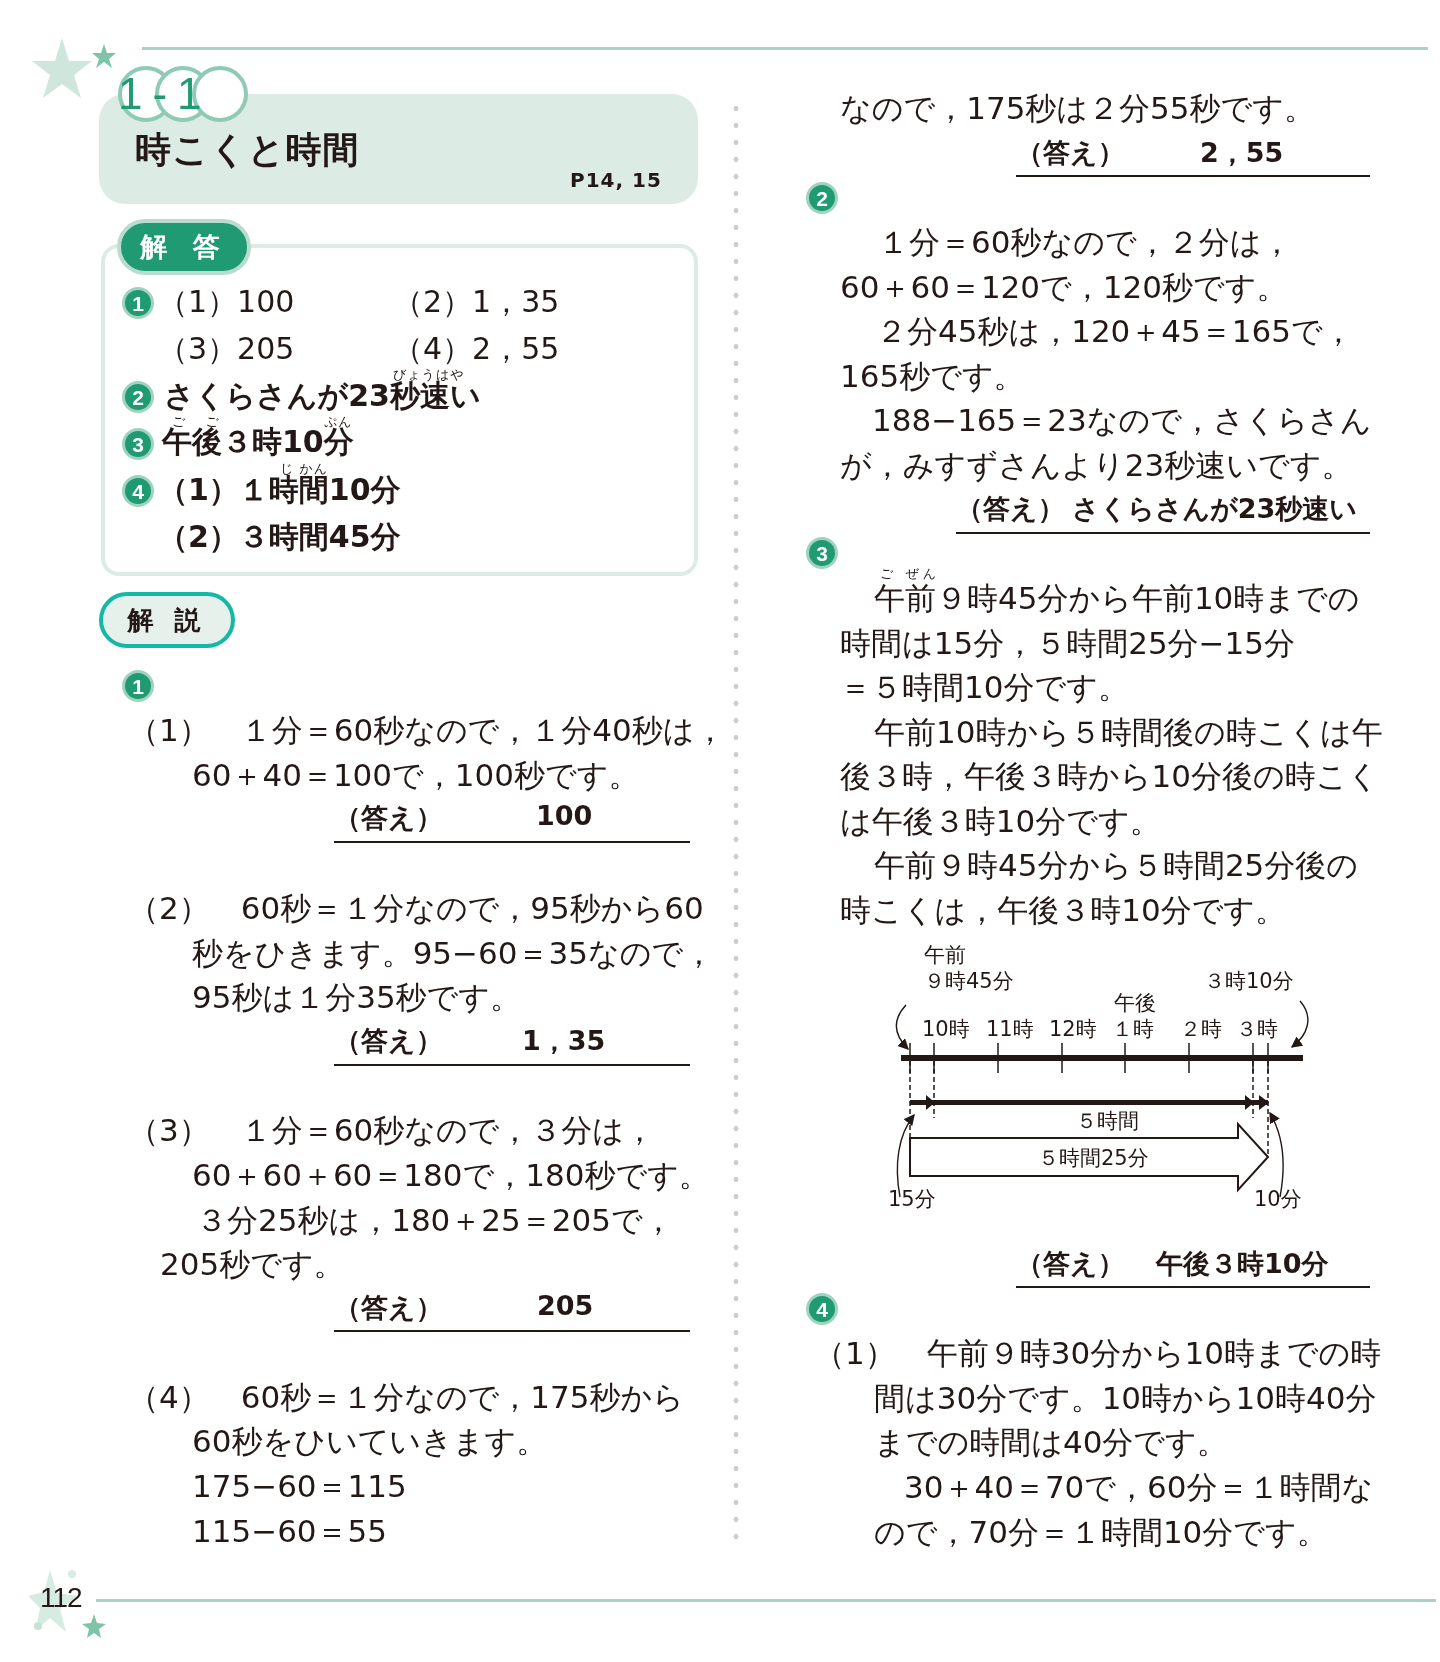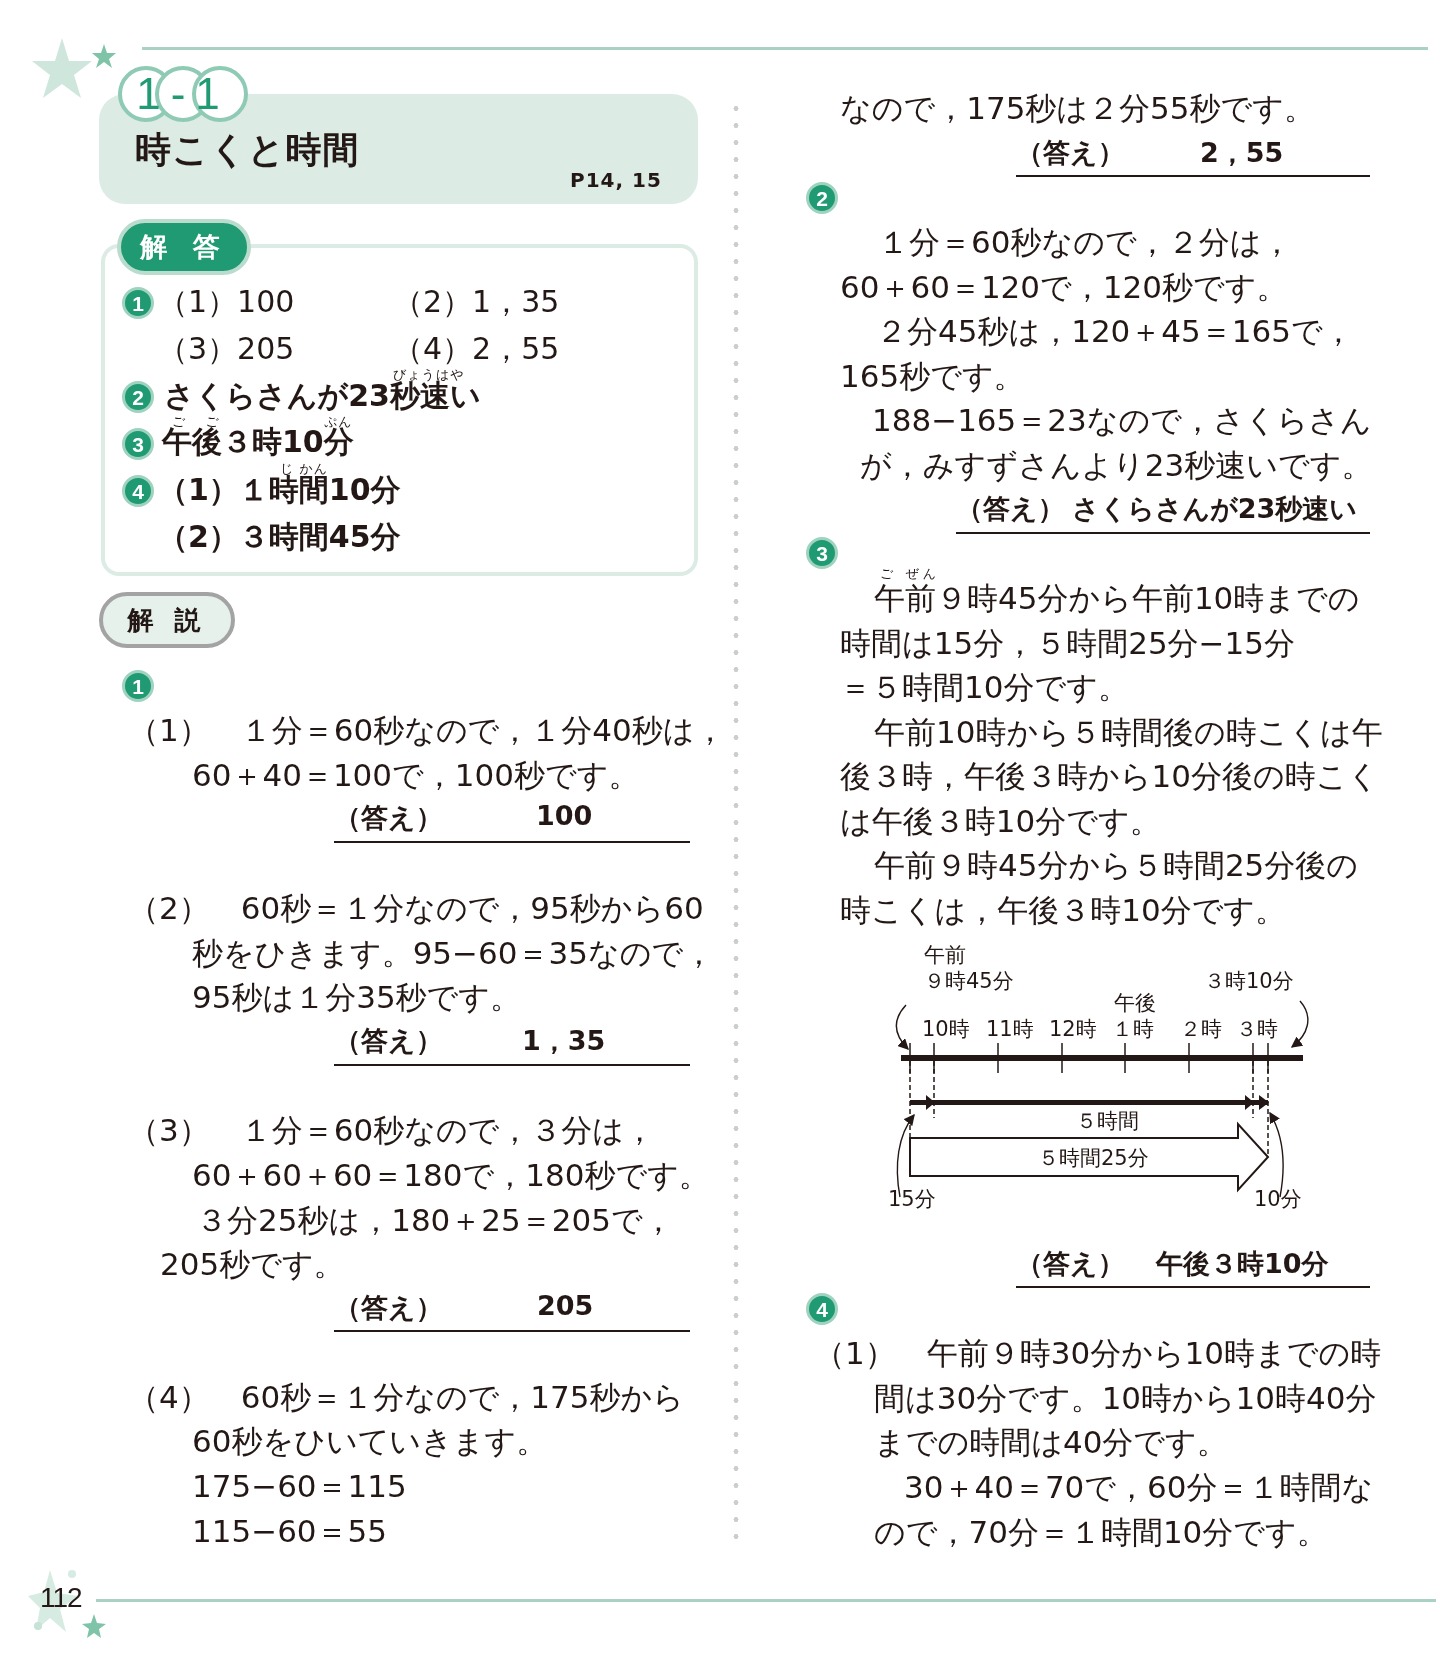--- a/index.html
+++ b/index.html
@@ -13,32 +13,32 @@
     background-image: radial-gradient(circle, #c9cfcc 2.4px, transparent 2.6px);
     background-size:6px 17px; background-repeat:repeat-y; }
 
   
   .title-box { left:99px; top:94px; width:599px; height:110px; background:#dcece5;
     border-radius:26px; }
   .unit-badge { left:118px; top:66px; width:130px; height:56px; }
   .unit-badge .c { position:absolute; top:0; width:56px; height:56px; border-radius:50%;
     background:#fff; border:4px solid #8ecab4; box-sizing:border-box; }
   .unit-badge .txt { position:absolute; left:0; top:0; width:130px; height:56px; line-height:56px;
-    text-align:center; font-size:44px; color:#1f9a72; letter-spacing:10px; font-family:"Liberation Sans",sans-serif; }
+    text-align:left; font-size:44px; color:#1f9a72; letter-spacing:10px; font-family:"Liberation Sans",sans-serif; }
   .title { left:135px; top:126px; font-size:36px; font-weight:bold; letter-spacing:1px; }
   .pages { left:570px; top:168px; font-size:20px; font-weight:bold; letter-spacing:1px; }
 
   
   .ans-box { left:101px; top:244px; width:597px; height:332px; border:4px solid #dcece5;
     border-radius:18px; box-sizing:border-box; background:#fff; }
   .ans-tag { left:117px; top:219px; width:134px; height:56px; border-radius:28px;
     background:#1f9a72; border:4px solid #b9dccf; box-sizing:border-box; color:#fff;
     font-size:27px; font-weight:bold; text-align:center; line-height:48px; letter-spacing:8px; }
   .exp-tag { left:99px; top:592px; width:136px; height:56px; border-radius:28px;
-    background:#e6f1ec; border:4px solid #a3a3a3; box-sizing:border-box;
+    background:#e6f1ec; border:4px solid #14b8a6; box-sizing:border-box;
     font-size:26px; font-weight:bold; text-align:center; line-height:48px; letter-spacing:6px; }
 
   .num { position:absolute; width:32px; height:32px; border-radius:50%; background:#1f9a72;
     border:3px solid #9fd3bf; box-sizing:border-box; color:#fff; font-size:21px; font-weight:bold;
     text-align:center; line-height:27px; font-family:"Liberation Sans",sans-serif; }
 
   .ans-line { position:absolute; font-size:30px; line-height:36px; white-space:nowrap; }
   .bold { font-weight:bold; }
   .ruby { position:absolute; font-size:13px; font-weight:normal; white-space:nowrap; letter-spacing:1px; }
 
@@ -133,21 +133,21 @@
 <div class="ansrow" style="left:1016px;top:135px">（答え）</div>
 <div class="ansrow" style="left:1200px;top:135px">2，55</div>
 <div class="uline" style="left:1016px;top:175px;width:354px"></div>
 
 <div class="num" style="left:806px;top:182px">2</div>
 <div class="t" style="left:878px;top:224px">１分＝60秒なので，２分は，</div>
 <div class="t" style="left:840px;top:269px">60＋60＝120で，120秒です。</div>
 <div class="t" style="left:876px;top:313px">２分45秒は，120＋45＝165で，</div>
 <div class="t" style="left:840px;top:358px">165秒です。</div>
 <div class="t" style="left:872px;top:402px">188−165＝23なので，さくらさん</div>
-<div class="t" style="left:860px;top:447px">が，みすずさんより23秒速いです。</div>
+<div class="t" style="left:840px;top:447px">が，みすずさんより23秒速いです。</div>
 <div class="ansrow" style="left:956px;top:491px">（答え）</div>
 <div class="ansrow" style="left:1072px;top:491px">さくらさんが23秒速い</div>
 <div class="uline" style="left:956px;top:532px;width:414px"></div>
 
 <div class="num" style="left:806px;top:537px">3</div>
 <div class="ruby" style="left:880px;top:565px;font-weight:normal;letter-spacing:4px">ご ぜん</div>
 <div class="t" style="left:874px;top:580px">午前９時45分から午前10時までの</div>
 <div class="t" style="left:840px;top:625px">時間は15分，５時間25分−15分</div>
 <div class="t" style="left:840px;top:669px">＝５時間10分です。</div>
 <div class="t" style="left:874px;top:714px">午前10時から５時間後の時こくは午</div>

